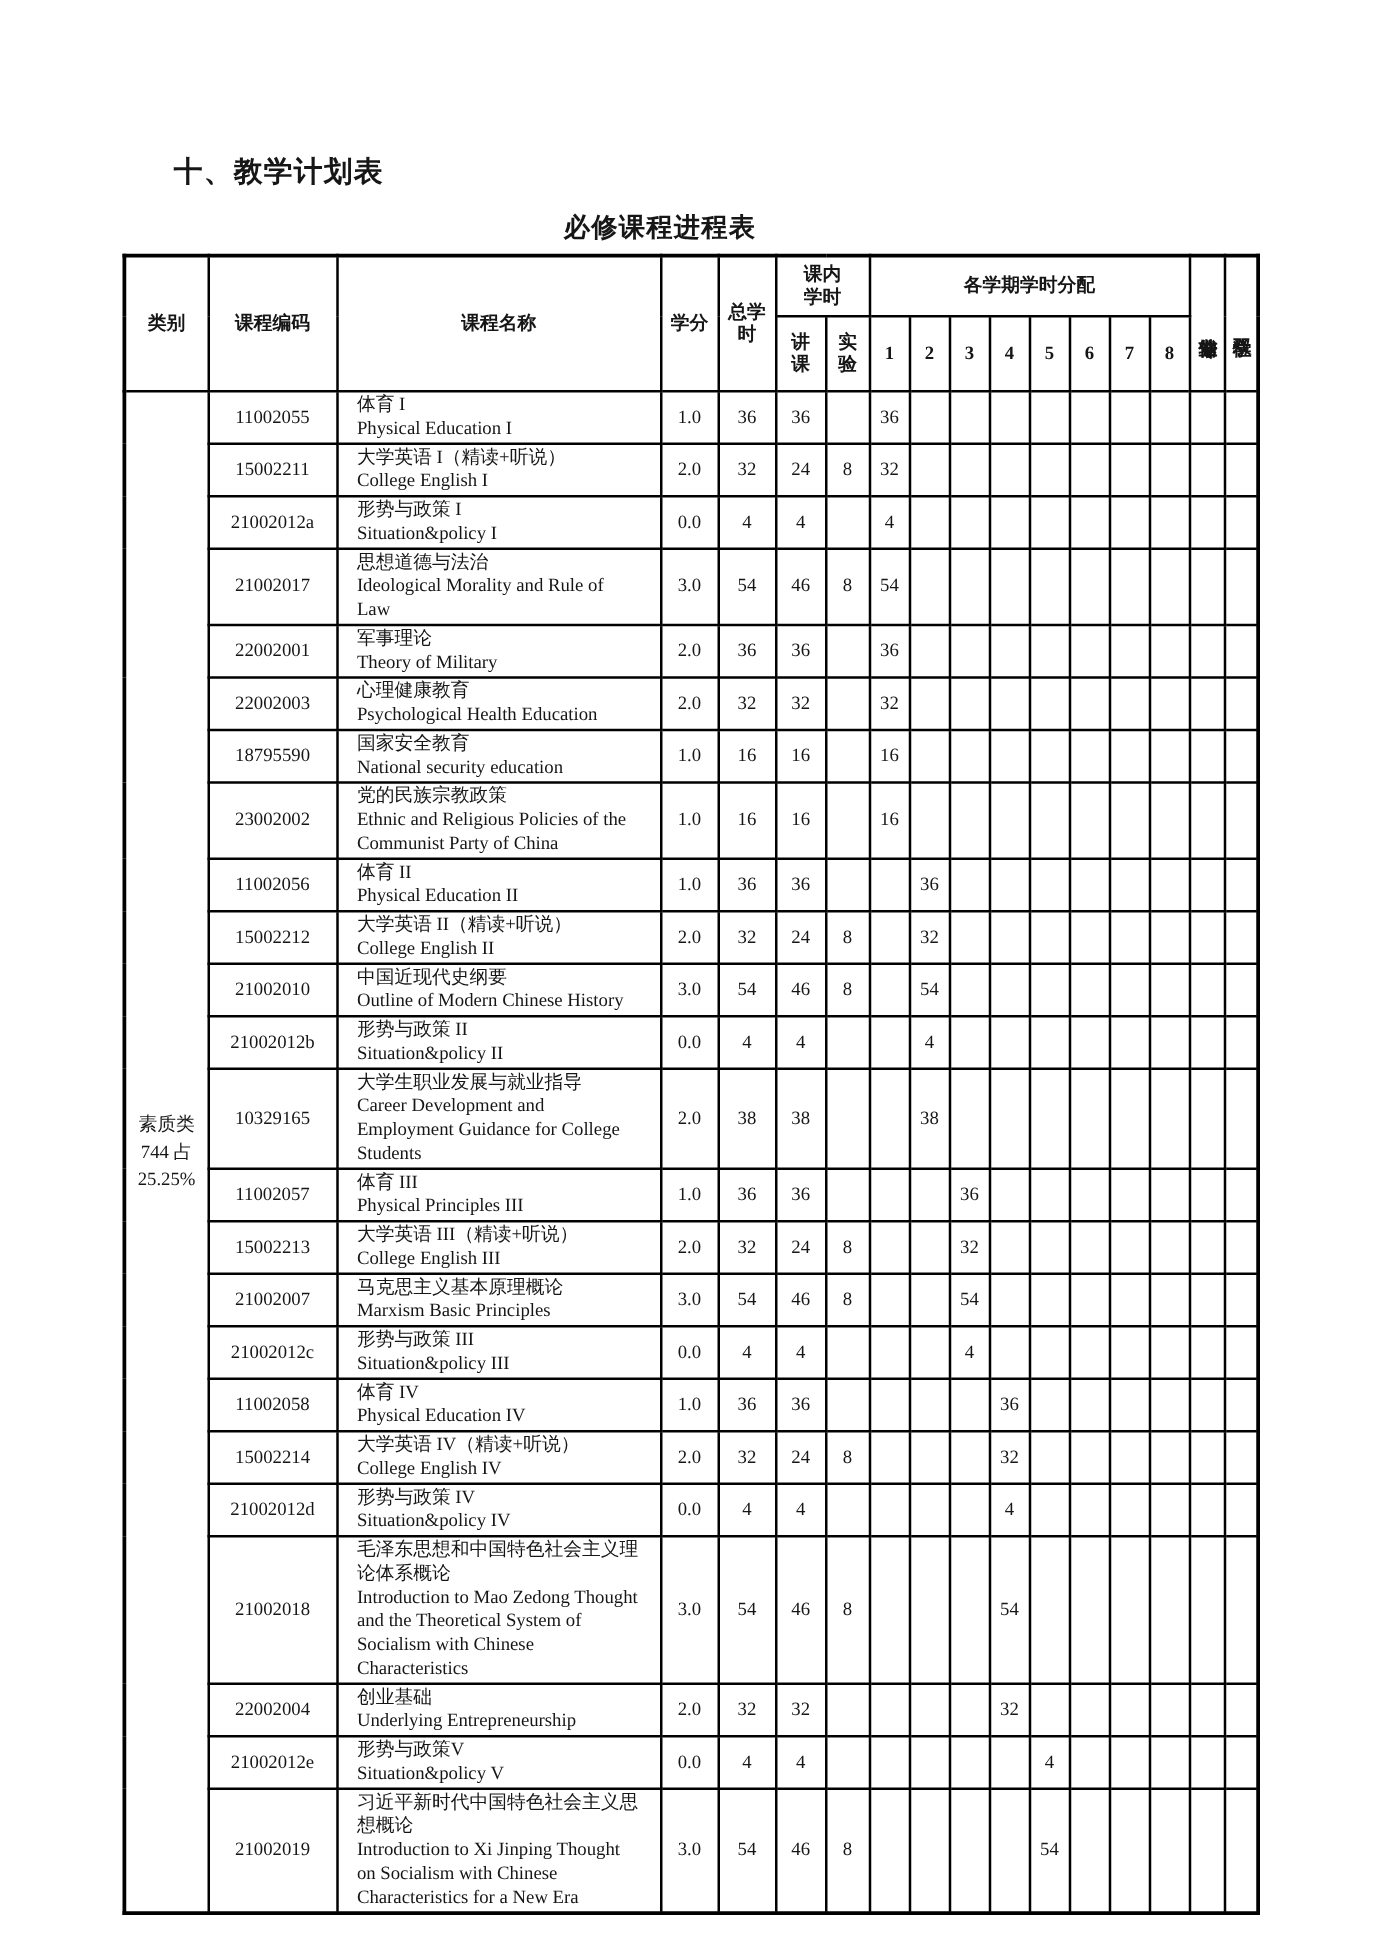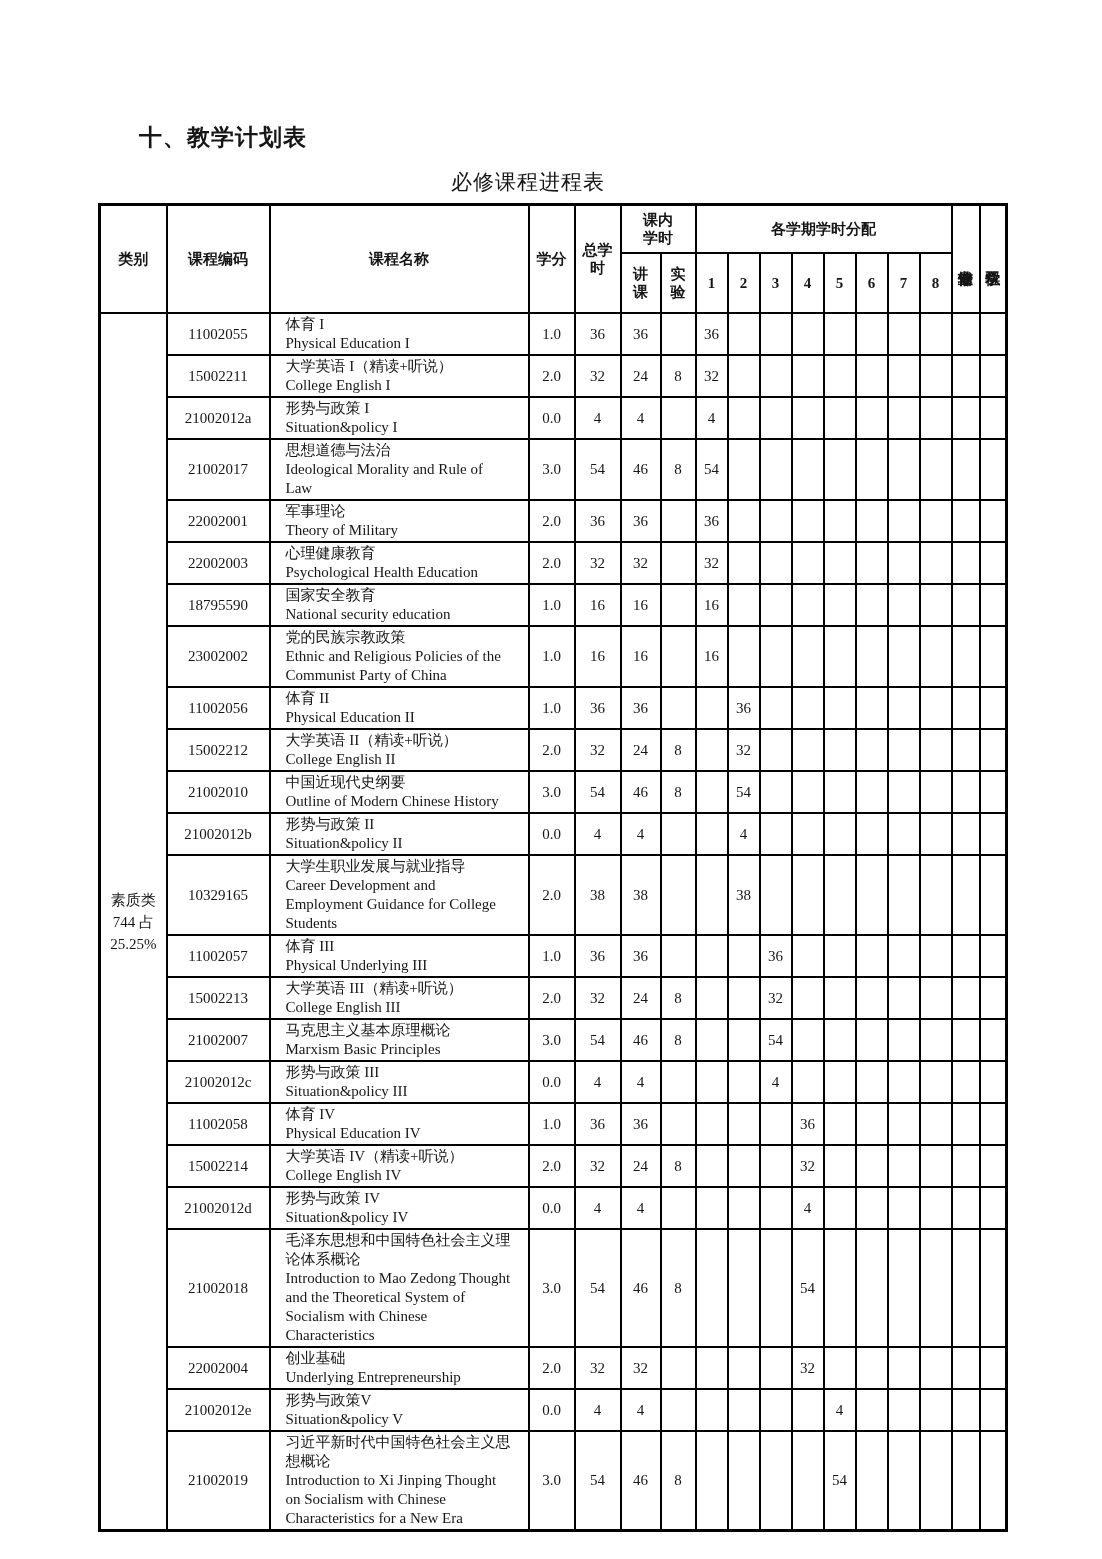--- a/index.html
+++ b/index.html
@@ -23,21 +23,21 @@
     letter-spacing: 1px;
     text-align: right;
   }
   .table-title {
     position: absolute;
     left: 98px;
     top: 168px;
     width: 860px;
     text-align: center;
     font-size: 21px;
-    font-weight: normal;
+    font-weight: bold;
     letter-spacing: 1px;
   }
   table.plan {
     position: absolute;
     left: 98px;
     top: 203px;
     width: 907px;
     border-collapse: collapse;
     table-layout: fixed;
     border: 3px solid #000;
@@ -422,21 +422,21 @@
         <td class="num"></td>
         <td class="num"></td>
         <td class="num"></td>
         <td class="num"></td>
         <td class="num"></td>
       </tr>
       <tr>
         <td class="code">11002057</td>
         <td class="name">
           <div>体育 III</div>
-          <div>Physical Underlying III</div>
+          <div>Physical Principles III</div>
         </td>
         <td class="num">1.0</td>
         <td class="num">36</td>
         <td class="num">36</td>
         <td class="num"></td>
         <td class="num"></td>
         <td class="num"></td>
         <td class="num">36</td>
         <td class="num"></td>
         <td class="num"></td>

